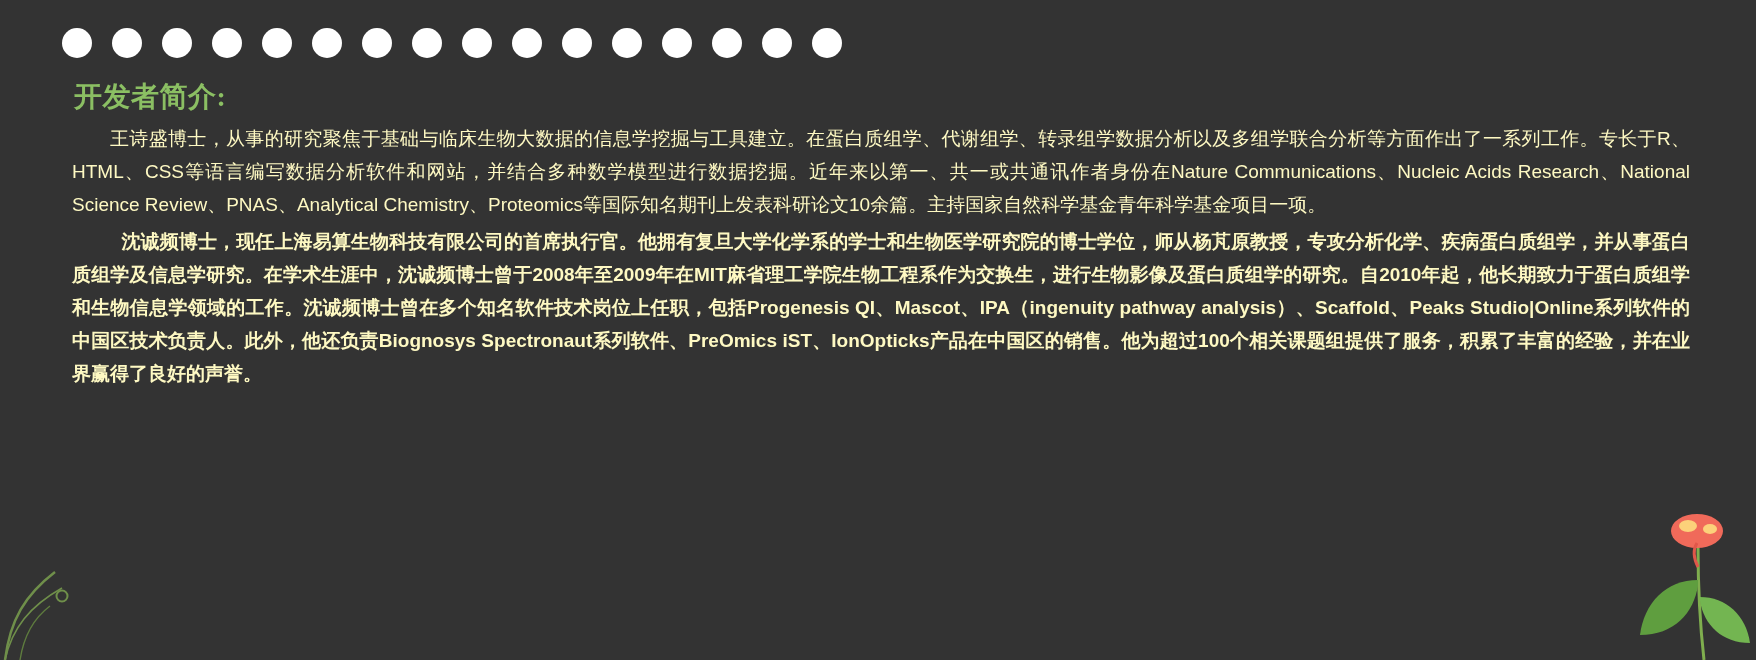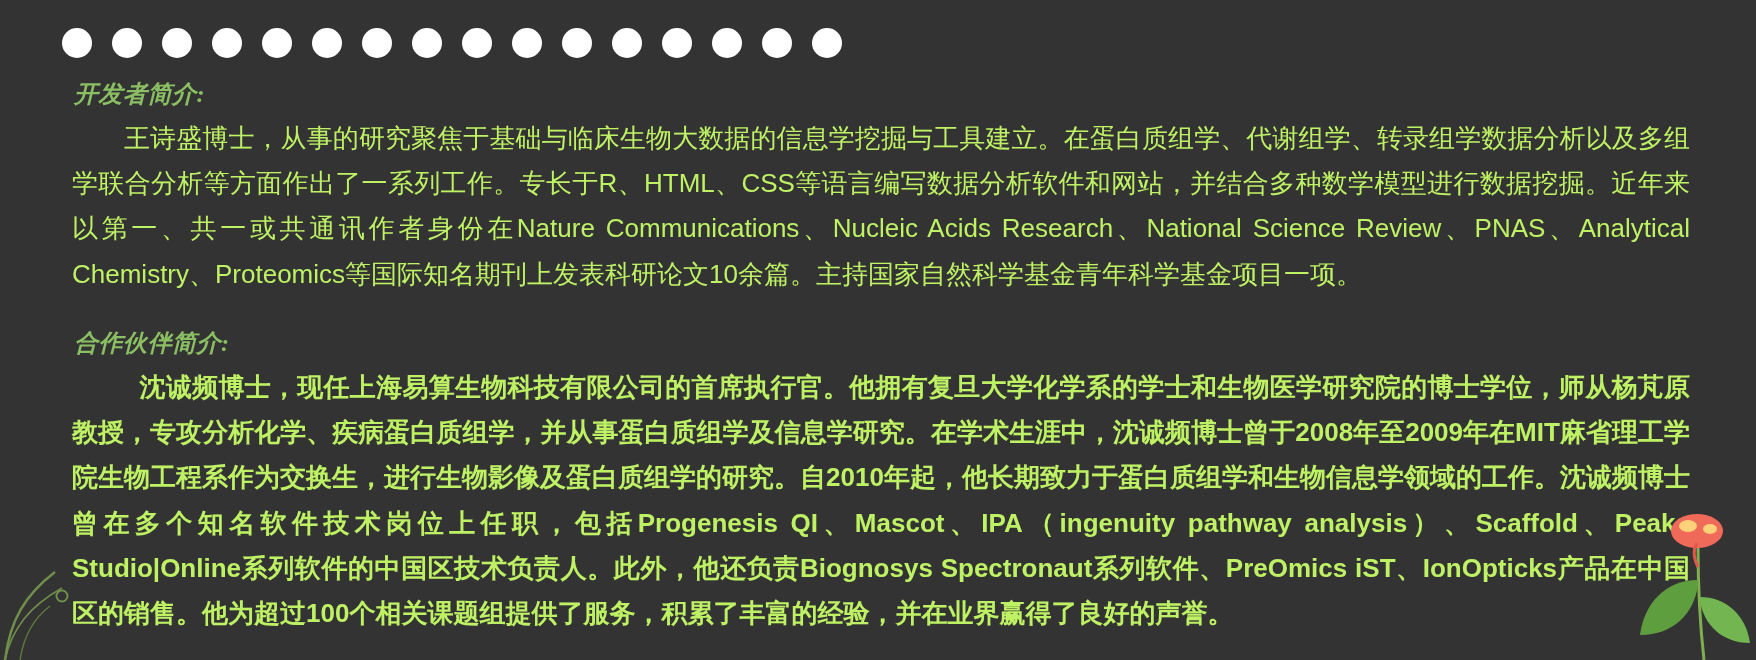--- a/index.html
+++ b/index.html
@@ -34,33 +34,32 @@
     background: #ffffff;
   }
   .content {
     position: absolute;
     top: 78px;
     left: 60px;
     width: 1640px;
   }
   .section-title {
     font-family: "Liberation Serif", serif;
-    font-style: italic;
     font-weight: bold;
-    font-size: 24px;
+    font-size: 28px;
     color: #8bbf63;
     margin: 0 0 6px 14px;
     letter-spacing: 0.5px;
   }
   .section-title.second {
     margin-top: 30px;
   }
   .para {
-    color: #bef264;
-    font-size: 26px;
+    color: #fef9c3;
+    font-size: 19px;
     line-height: 1.74;
     text-align: justify;
     text-justify: inter-ideograph;
     margin: 0 0 4px 0;
     padding: 0 10px 0 12px;
   }
   .para.indent-1 { text-indent: 2em; }
   .para.indent-2 { text-indent: 2.6em; font-weight: bold; }
 
   
@@ -104,21 +103,20 @@
       <div class="dot" style="background: rgb(255, 255, 255);"></div>
       <div class="dot" style="background: rgb(255, 255, 255);"></div>
       <div class="dot" style="background: rgb(255, 255, 255);"></div>
     </div>
 
   <div class="content">
 
     <h2 class="section-title">开发者简介:</h2>
     <p class="para indent-1">王诗盛博士，从事的研究聚焦于基础与临床生物大数据的信息学挖掘与工具建立。在蛋白质组学、代谢组学、转录组学数据分析以及多组学联合分析等方面作出了一系列工作。专长于R、HTML、CSS等语言编写数据分析软件和网站，并结合多种数学模型进行数据挖掘。近年来以第一、共一或共通讯作者身份在Nature Communications、Nucleic Acids Research、National Science Review、PNAS、Analytical Chemistry、Proteomics等国际知名期刊上发表科研论文10余篇。主持国家自然科学基金青年科学基金项目一项。</p>
 
-    <h2 class="section-title second">合作伙伴简介:</h2>
     <p class="para indent-2">沈诚频博士，现任上海易算生物科技有限公司的首席执行官。他拥有复旦大学化学系的学士和生物医学研究院的博士学位，师从杨芃原教授，专攻分析化学、疾病蛋白质组学，并从事蛋白质组学及信息学研究。在学术生涯中，沈诚频博士曾于2008年至2009年在MIT麻省理工学院生物工程系作为交换生，进行生物影像及蛋白质组学的研究。自2010年起，他长期致力于蛋白质组学和生物信息学领域的工作。沈诚频博士曾在多个知名软件技术岗位上任职，包括Progenesis QI、Mascot、IPA（ingenuity pathway analysis）、Scaffold、Peaks Studio|Online系列软件的中国区技术负责人。此外，他还负责Biognosys Spectronaut系列软件、PreOmics iST、IonOpticks产品在中国区的销售。他为超过100个相关课题组提供了服务，积累了丰富的经验，并在业界赢得了良好的声誉。</p>
 
   </div>
 
   <div class="plant-left">
     <svg viewBox="0 0 120 150" width="120" height="150">
       <path d="M5 150 C 10 110, 25 85, 55 62" stroke="#6f8f4a" stroke-width="2.5" fill="none"></path>
       <path d="M5 150 C 12 118, 30 96, 62 78" stroke="#6f8f4a" stroke-width="1.6" fill="none"></path>
       <circle cx="62" cy="86" r="5.5" stroke="#6f8f4a" stroke-width="2" fill="none"></circle>
       <path d="M20 150 C 24 124, 34 108, 50 96" stroke="#5e7c3e" stroke-width="1.4" fill="none"></path>

